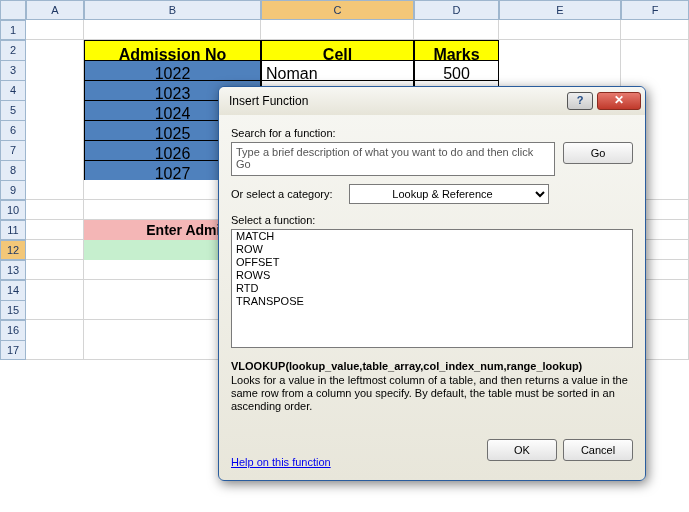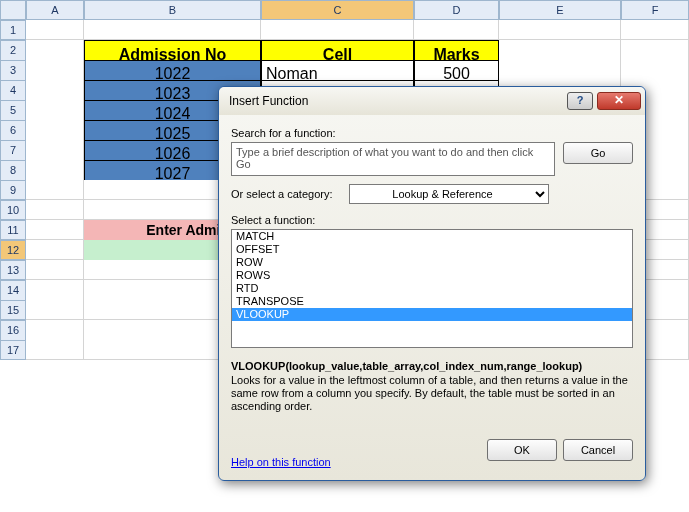--- a/index.html
+++ b/index.html
@@ -377,26 +377,25 @@
     </div>
     <div class="catrow">
       <span>Or select a category:</span>
       <select class="catsel">
         <option>Lookup &amp; Reference</option>
       </select>
     </div>
     <label class="blk" style="margin-top:10px">Select a function:</label>
     <div class="funclist">
       <div class="item">MATCH</div>
+      <div class="item">ROW</div>
       <div class="item">OFFSET</div>
-      <div class="item">ROW</div>
       <div class="item">ROWS</div>
       <div class="item">RTD</div>
       <div class="item">TRANSPOSE</div>
-      <div class="item selected">VLOOKUP</div>
     </div>
     <div class="syntax">VLOOKUP(lookup_value,table_array,col_index_num,range_lookup)</div>
     <div class="desc">Looks for a value in the leftmost column of a table, and then returns a value in the same row from a column you specify. By default, the table must be sorted in an ascending order.</div>
     <div class="dfooter">
       <span class="helplink">Help on this function</span>
       <span class="spacer"></span>
       <button class="btn" style="margin-right:6px">OK</button>
       <button class="btn">Cancel</button>
     </div>
   </div>

